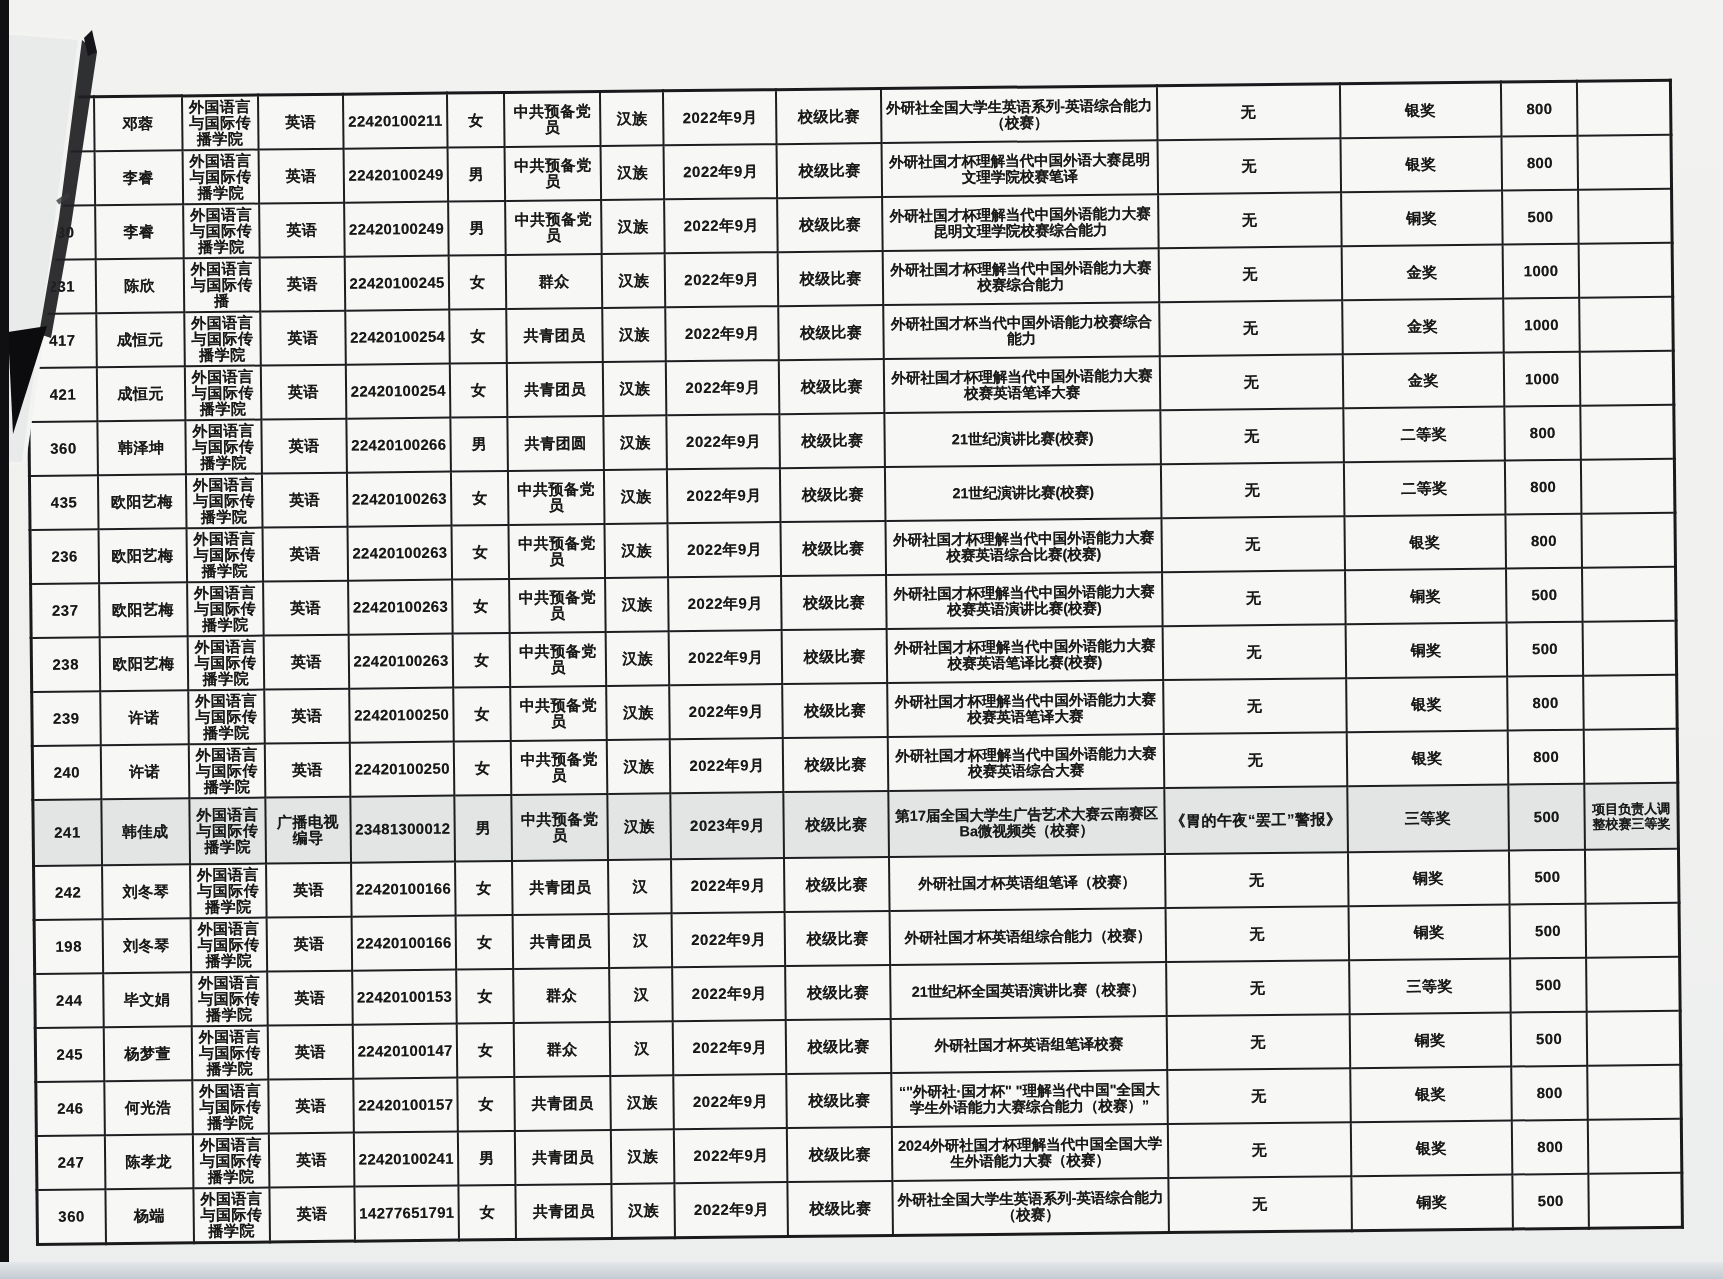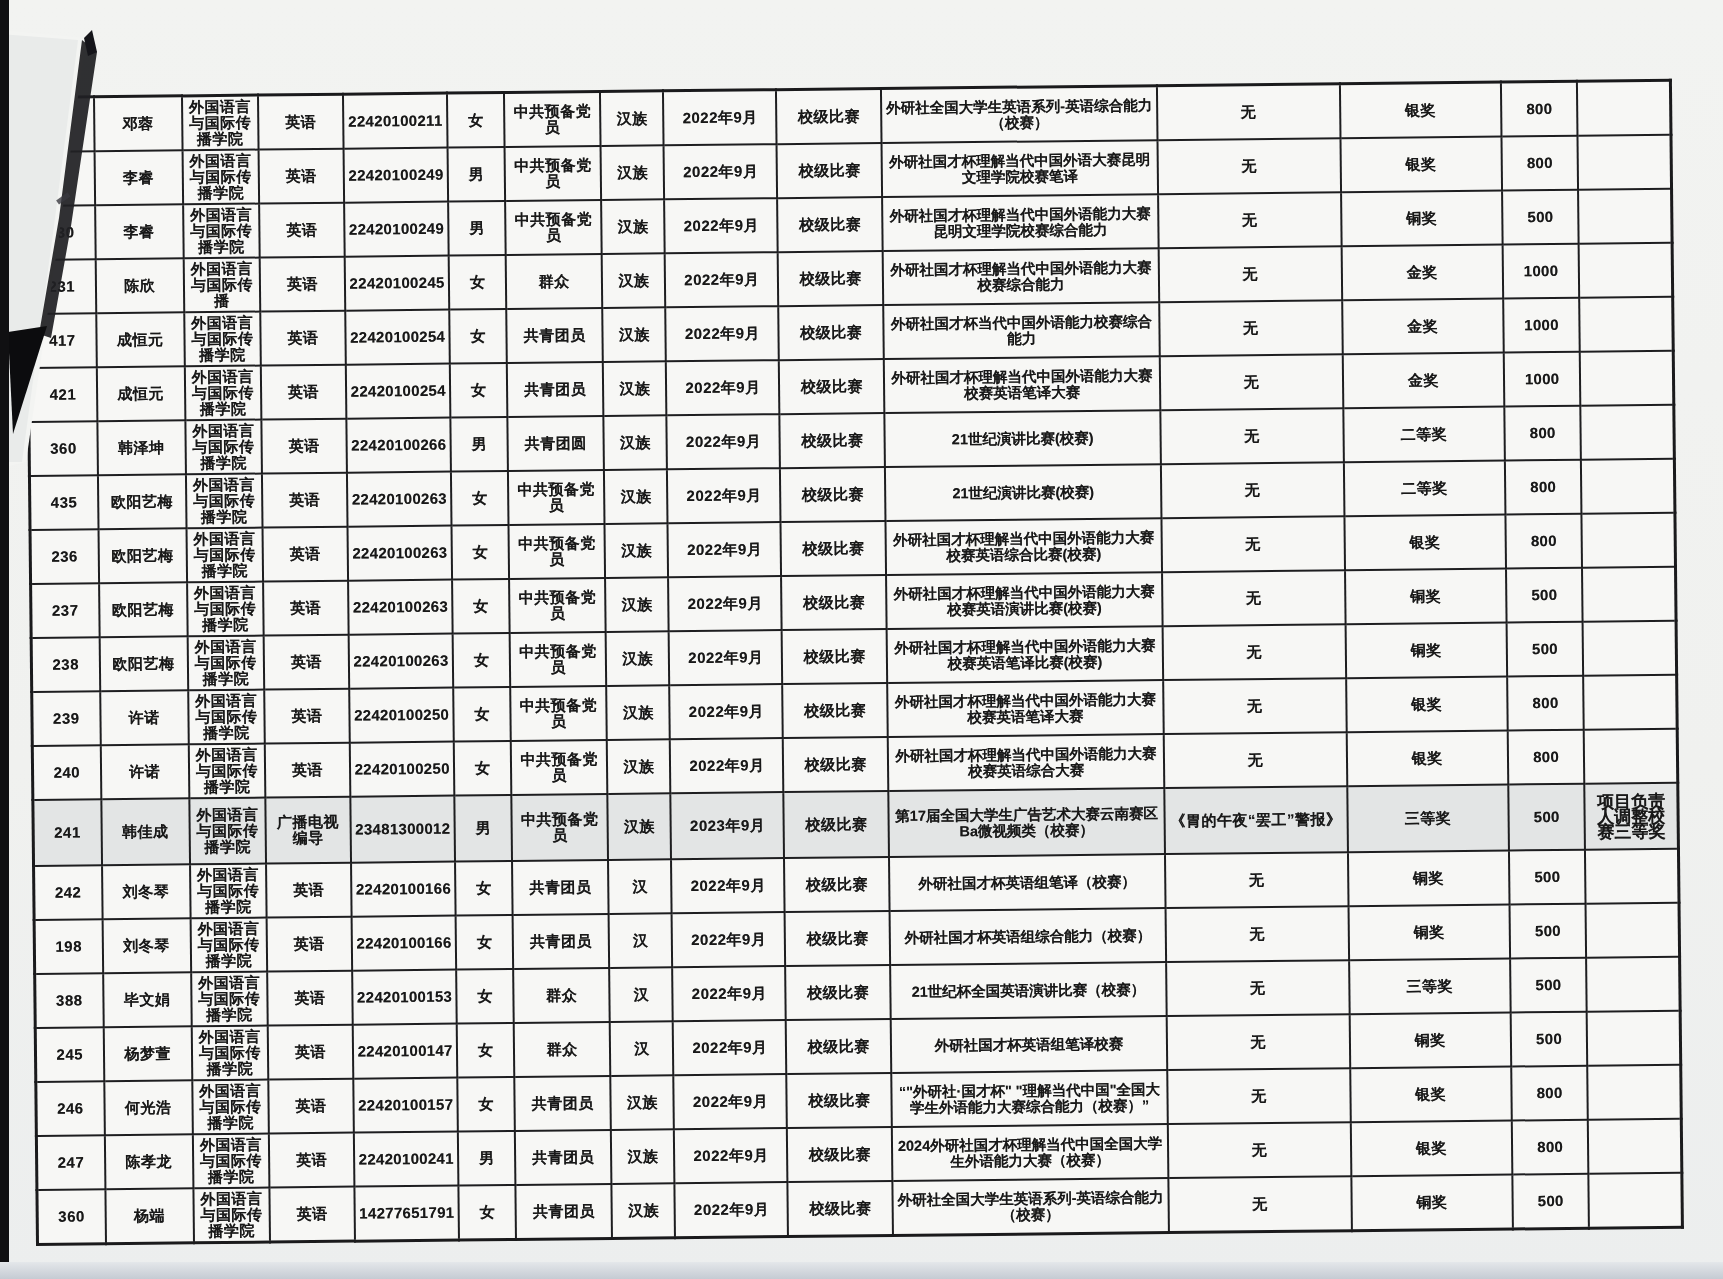--- a/index.html
+++ b/index.html
@@ -32,21 +32,21 @@
     border:2px solid #1e1e20;
     padding:2px 3px;
     text-align:center;vertical-align:middle;
     font-size:15px;line-height:16px;font-weight:700;
     color:#181818;
     letter-spacing:0.5px;
     word-break:break-all;
     text-shadow:0 0 0.6px rgba(20,20,20,.55);
   }
   table.awards{border:3px solid #1a1a1c;}
-  table.awards td.c-note{font-size:17px;line-height:15px;letter-spacing:0;}
+  table.awards td.c-note{font-size:13px;line-height:15px;letter-spacing:0;}
   table.awards td.c-competition_name{font-size:14.5px;line-height:16px;letter-spacing:0;}
   table.awards td.c-student_id,
   table.awards td.c-amount{font-size:15px;letter-spacing:0.3px;}
   tr.shaded td{background:#e3e5e5;}
   tr.tall td{height:60px;}
 </style>
 </head>
 <body>
 
 <div class="paper">
@@ -336,21 +336,21 @@
           <td class="c-ethnicity">汉</td>
           <td class="c-award_date">2022年9月</td>
           <td class="c-competition_level">校级比赛</td>
           <td class="c-competition_name">外研社国才杯英语组综合能力（校赛）</td>
           <td class="c-work_title">无</td>
           <td class="c-award_level">铜奖</td>
           <td class="c-amount">500</td>
           <td class="c-note"></td>
         </tr>
         <tr>
-          <td class="c-no">388</td>
+          <td class="c-no">244</td>
           <td class="c-name">毕文娟</td>
           <td class="c-college">外国语言与国际传播学院</td>
           <td class="c-major">英语</td>
           <td class="c-student_id">22420100153</td>
           <td class="c-gender">女</td>
           <td class="c-political_status">群众</td>
           <td class="c-ethnicity">汉</td>
           <td class="c-award_date">2022年9月</td>
           <td class="c-competition_level">校级比赛</td>
           <td class="c-competition_name">21世纪杯全国英语演讲比赛（校赛）</td>

